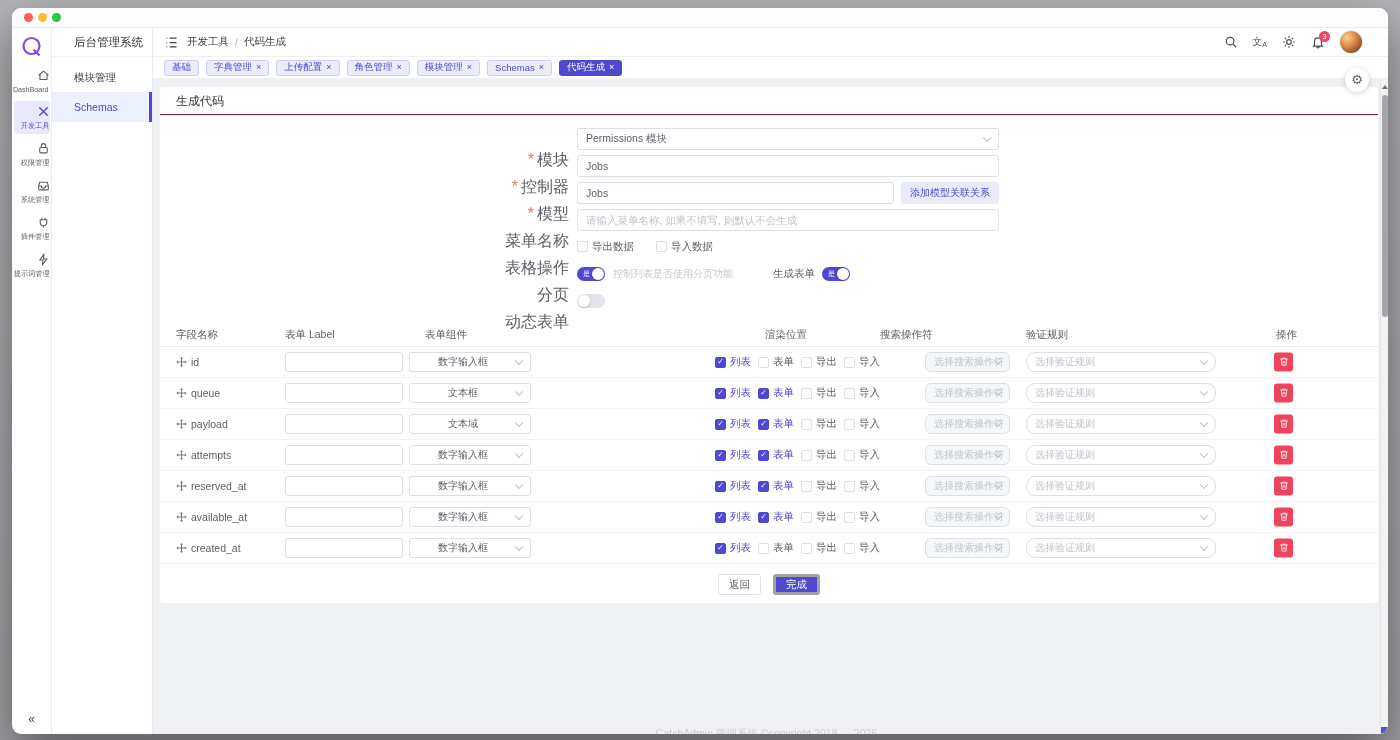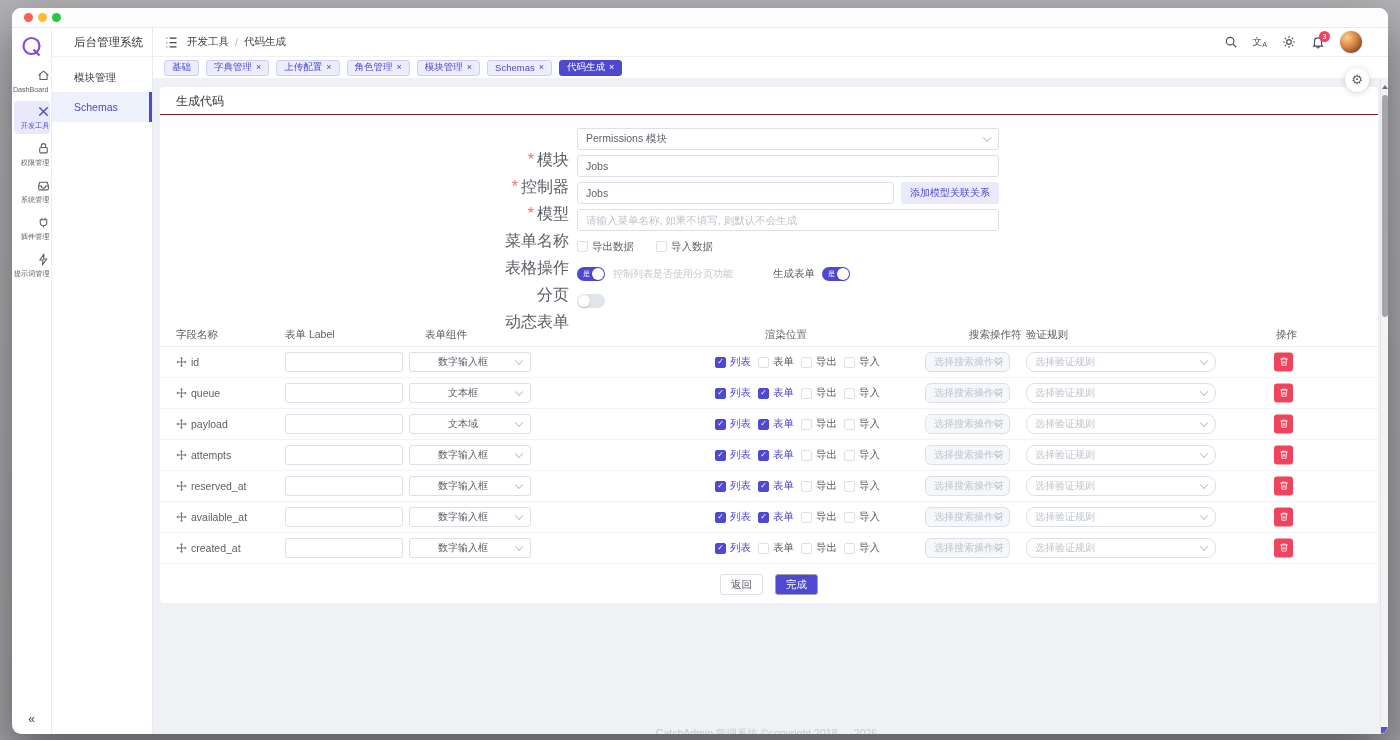--- a/index.html
+++ b/index.html
@@ -93,21 +93,21 @@
 .sel.comp{left:249px;width:122px;justify-content:center;}
 .sel.search{left:765px;width:85px;background:#f5f7fa;padding-right:18px;border-radius:6px;}
 .sel.validate{left:866px;width:190px;border-radius:9px;}
 .t-row .cb-group{position:absolute;top:50%;transform:translateY(-50%);}
 .del{left:1114px;width:19px;height:19px;border:none;border-radius:3px;background:#f0445e;display:flex;align-items:center;justify-content:center;cursor:pointer;}
 .del svg{width:10px;height:10px;}
 
 .actions{margin-top:10px;display:flex;justify-content:center;gap:12px;}
 .btn{height:21px;padding:0 10px;border-radius:3px;font-size:10.5px;cursor:pointer;text-align:center;}
 .btn.plain{background:#fff;border:1px solid #dcdfe6;color:#5c5f66;}
-.btn.primary{background:#4f48d0;border:1px solid #a3a3a3;color:#fff;}
+.btn.primary{background:#4f48d0;border:3px solid #a3a3a3;color:#fff;}
 
 .footer{position:absolute;left:0;right:0;top:648px;text-align:center;font-size:10.5px;color:#c7cad1;white-space:nowrap;}
 
 .gear-fab{position:absolute;right:19px;top:40px;width:24px;height:24px;border-radius:50%;background:#fff;border:none;box-shadow:0 1px 6px rgba(0,0,0,.18);cursor:pointer;color:#5c5f66;font-size:13px;line-height:24px;text-align:center;z-index:5;padding:0;}
 .gear-fab::before{content:"⚙";}
 .scrollbar{position:absolute;right:0;top:51px;bottom:0;width:8px;background:#f3f3f4;border-left:1px solid #e4e4e7;}
 .sb-up{position:absolute;top:6px;left:50%;transform:translateX(-50%);width:0;height:0;border-left:3px solid transparent;border-right:3px solid transparent;border-bottom:4px solid #6f7176;}
 .sb-thumb{position:absolute;top:16px;left:1px;width:6px;height:222px;background:#a6a6aa;border-radius:3px;cursor:grab;}
 .sb-end{position:absolute;bottom:0;left:0;width:100%;height:7px;background:#4c56cf;}
 .collapse-btn::before{content:"«";}
@@ -337,21 +337,21 @@
                 </div>
               </div>
             </div>
 
             <div class="gen-table">
               <div class="t-head">
                 <span style="left:16px">字段名称</span>
                 <span style="left:125px">表单 Label</span>
                 <span style="left:265px">表单组件</span>
                 <span style="left:605px">渲染位置</span>
-                <span style="left:809px">搜索操作符</span>
+                <span style="left:720px">搜索操作符</span>
                 <span style="left:866px">验证规则</span>
                 <span style="left:1116px">操作</span>
               </div>
               <div>
                   <div class="t-row">
     <span class="cell drag">
                       <svg viewBox="0 0 24 24" width="11" height="11">
                         <path fill="currentColor" d="M12 1l3.2 3.8H8.8zM12 23l-3.2-3.8h6.4zM1 12l3.8-3.2v6.4zM23 12l-3.8 3.2V8.8z"></path>
                         <path stroke="currentColor" stroke-width="1.8" d="M12 4v16M4 12h16"></path>
                       </svg>

